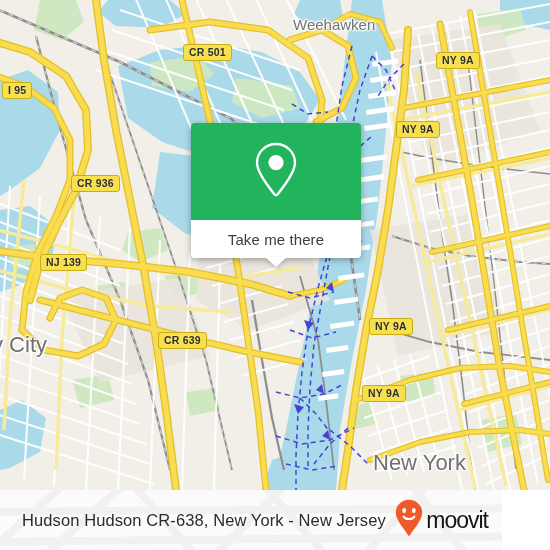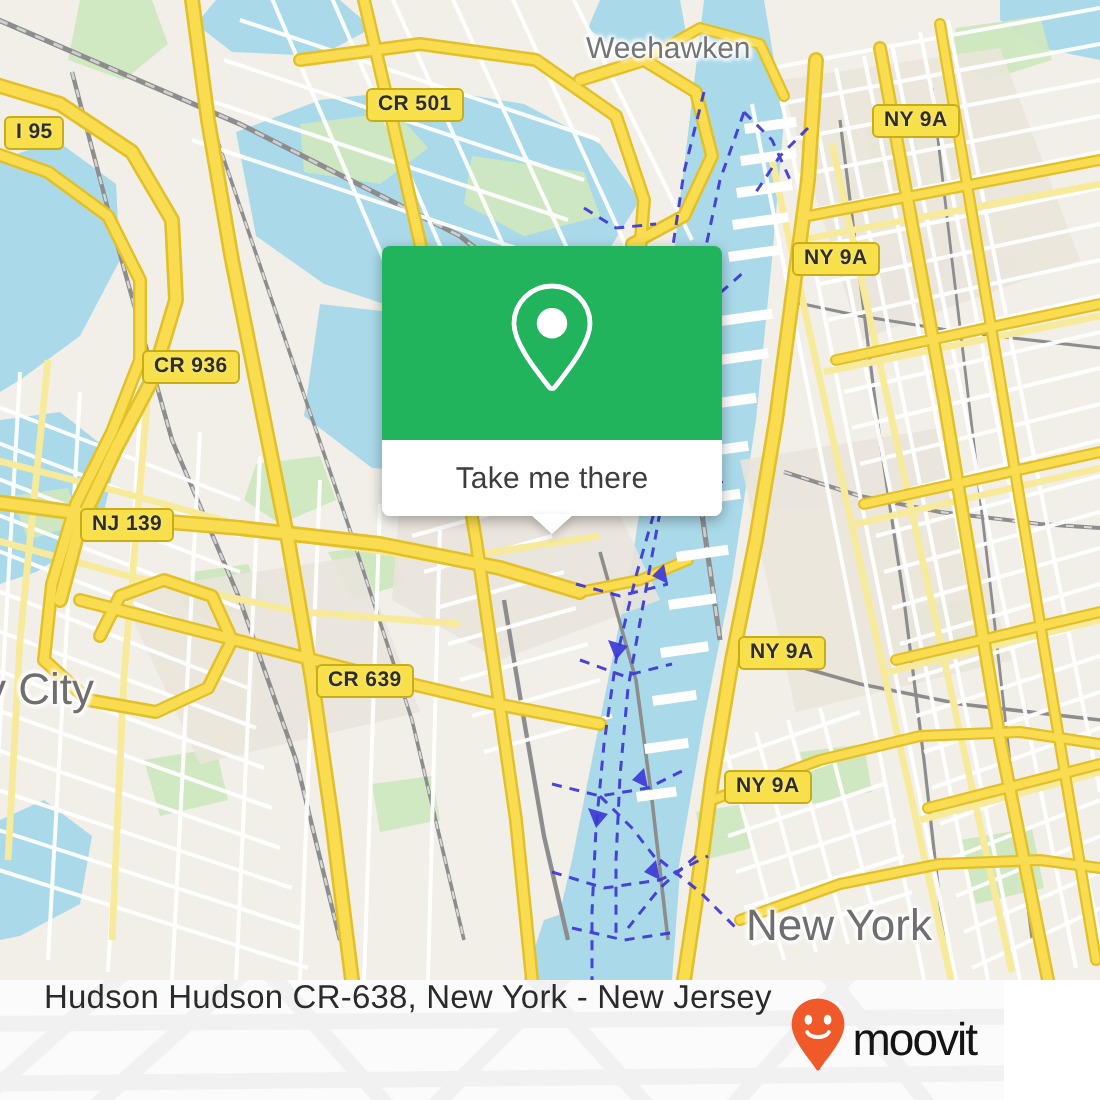--- a/index.html
+++ b/index.html
@@ -98,21 +98,21 @@
     border-top: 10px solid #ffffff;
     filter: drop-shadow(0 2px 2px rgba(0,0,0,.18));
   }
 
   
   .footer {
     position: absolute;
     left: 0; top: 490px;
     width: 502px; height: 60px;
     background: #fbfbfb;
-    display: flex; 
+    display: flex; align-items: center;
     overflow: hidden;
   }
   .footer-wm { position: absolute; left: 0; top: 0; width: 550px; height: 60px; opacity: .55; }
   .footer-title {
     position: relative;
     margin-left: 22px;
     font-size: 16.5px;
     color: #2b2b2b;
     letter-spacing: .1px;
     white-space: nowrap;
@@ -422,21 +422,21 @@
           <polygon points="324,394 316,390 322,384"></polygon>
           <polygon points="330,440 322,436 328,430"></polygon>
         </g>
 
       </g>
     </svg>
 
     <div class="shield" style="left:183px; top:44px;">CR 501</div>
     <div class="shield" style="left:436px; top:52px;">NY 9A</div>
     <div class="shield" style="left:396px; top:121px;">NY 9A</div>
-    <div class="shield" style="left:2px;   top:58px;">I 95</div>
+    <div class="shield" style="left:2px;   top:82px;">I 95</div>
     <div class="shield" style="left:71px;  top:175px;">CR 936</div>
     <div class="shield" style="left:40px;  top:254px;">NJ 139</div>
     <div class="shield" style="left:110px; top:332px;margin-left:48px;">CR 639</div>
     <div class="shield" style="left:369px; top:318px;">NY 9A</div>
     <div class="shield" style="left:362px; top:385px;">NY 9A</div>
 
     <div class="place big" style="left:373px; top:450px;">New York</div>
     <div class="place mid" style="left:293px; top:16px;">Weehawken</div>
     <div class="place big" style="left:-8px; top:332px;">y City</div>
 

